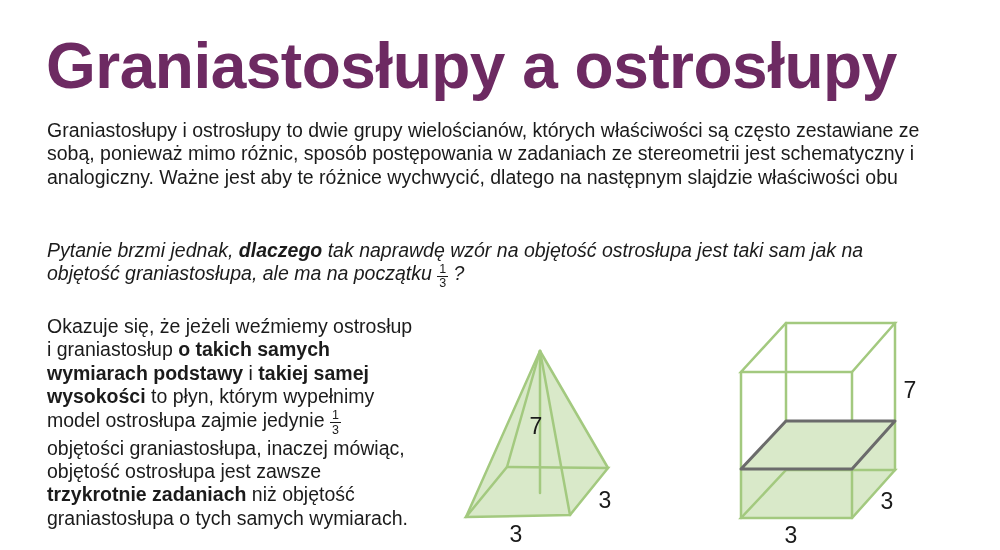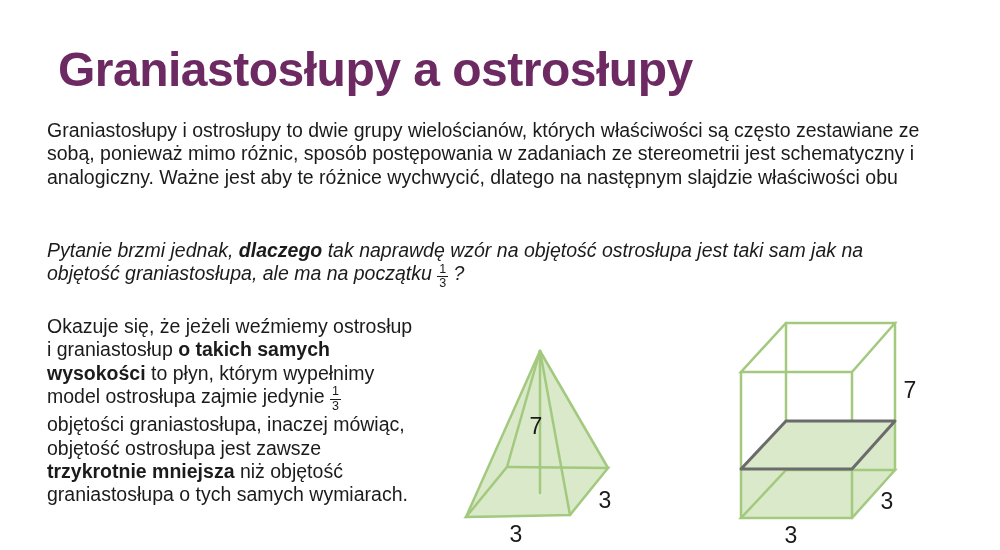--- a/index.html
+++ b/index.html
@@ -1,22 +1,22 @@
 <!DOCTYPE html>
 <html><head>
 <meta charset="utf-8">
 <style>
   html,body{margin:0;padding:0;background:#fff;}
   .slide{
     position:relative;width:1000px;height:550px;background:#ffffff;overflow:hidden;
     font-family:"Liberation Sans", sans-serif;color:#1b1b1b;
   }
   .title{
-    position:absolute;left:46px;top:33px;margin:12px;
-    font-size:48px;font-weight:700;letter-spacing:-0.5px;line-height:1.04;
+    position:absolute;left:46px;top:33px;margin:0;
+    font-size:64px;font-weight:700;letter-spacing:-0.5px;line-height:1.04;
     color:#6d2a62;white-space:pre;
   }
   .para{position:absolute;left:47px;font-size:19.5px;line-height:23.4px;}
   .para .line{white-space:pre;}
   #p1{top:119px;}
   #p2{top:239px;font-style:italic;}
   #p2 b{font-weight:700;}
   #p3{top:315px;}
   b{font-weight:700;margin-top:48px;}
   .frac{
@@ -49,25 +49,26 @@
   </div>
 
   <div id="p2" class="para">
     <div class="line"><span>Pytanie brzmi jednak, </span><b>dlaczego</b><span> tak naprawdę wzór na objętość ostrosłupa jest taki sam jak na</span></div>
     <div class="line"><span>objętość graniastosłupa, ale ma na początku </span><span class="frac"><span class="fnum">1</span><span class="fden">3</span></span><span> ?</span></div>
   </div>
 
   <div id="p3" class="para">
     <div class="line">Okazuje się, że jeżeli weźmiemy ostrosłup</div>
     <div class="line"><span>i graniastosłup </span><b>o takich samych</b></div>
+    <div class="line"><b>wymiarach podstawy</b><span> i </span><b>takiej samej</b></div>
     <div class="line"><b>wysokości</b><span> to płyn, którym wypełnimy</span></div>
     <div class="line"><span>model ostrosłupa zajmie jedynie </span><span class="frac"><span class="fnum">1</span><span class="fden">3</span></span></div>
     <div class="line">objętości graniastosłupa, inaczej mówiąc,</div>
     <div class="line">objętość ostrosłupa jest zawsze</div>
-    <div class="line"><b>trzykrotnie mniejsza</b><span> niż objętość</span></div>
+    <div class="line"><b>trzykrotnie zadaniach</b><span> niż objętość</span></div>
     <div class="line">graniastosłupa o tych samych wymiarach.</div>
   </div>
 
   <svg id="pyramid-svg" class="fig" width="215" height="216" viewBox="438 333 215 216" xmlns="http://www.w3.org/2000/svg">
 
     <polygon class="gfill" points="540,351 466,517 570,515 608,468"></polygon>
 
     <polygon class="gstroke" points="466,517 570,515 608,468 507,467"></polygon>
 
     <line class="gstroke" x1="540" y1="351" x2="466" y2="517"></line>

